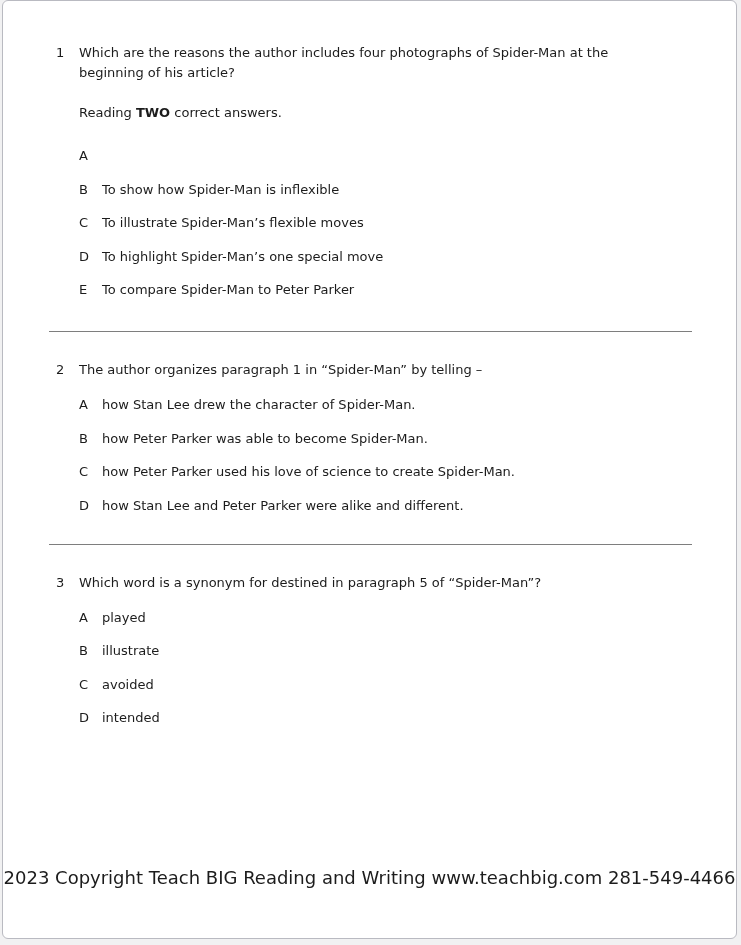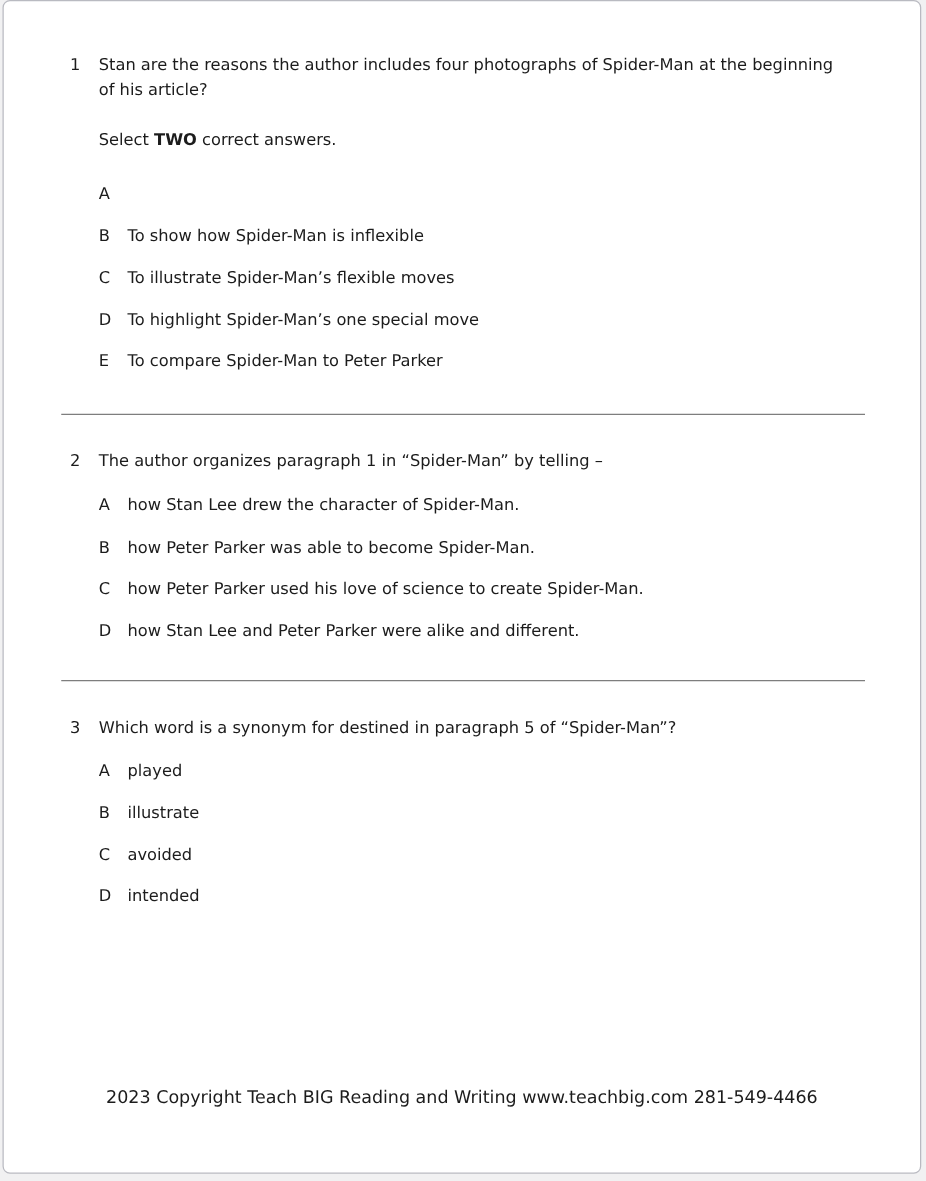--- a/index.html
+++ b/index.html
@@ -52,36 +52,36 @@
     width: 643px;
     margin: 31px 0 28px -7px;
   }
   .divider2 { margin-top: 28px; }
   .footer {
     position: absolute;
     left: 0;
     right: 0;
     top: 867px;
     text-align: center;
-    font-size: 14px;
+    font-size: 18px;
     line-height: 20px;
     color: #1c1c1c;
   }
 </style>
 </head>
 <body>
 
 <div class="page">
   <div class="content">
 
     <div class="question">
       <div class="qnum">1</div>
       <div class="qbody">
-        <div class="qtext">Stan are the reasons the author includes four photographs of Spider-Man at the beginning of his article?</div>
-        <div class="instruction keep-space"><span>Select </span><b>TWO</b><span> correct answers.</span></div>
+        <div class="qtext">Which are the reasons the author includes four photographs of Spider-Man at the beginning of his article?</div>
+        <div class="instruction keep-space"><span>Reading </span><b>TWO</b><span> correct answers.</span></div>
         <div class="options options-first">
           <div class="option">
             <div class="olet">A</div>
           </div>
           <div class="option">
             <div class="olet">B</div>
             <div class="otext">To show how Spider-Man is inflexible</div>
           </div>
           <div class="option">
             <div class="olet">C</div>

